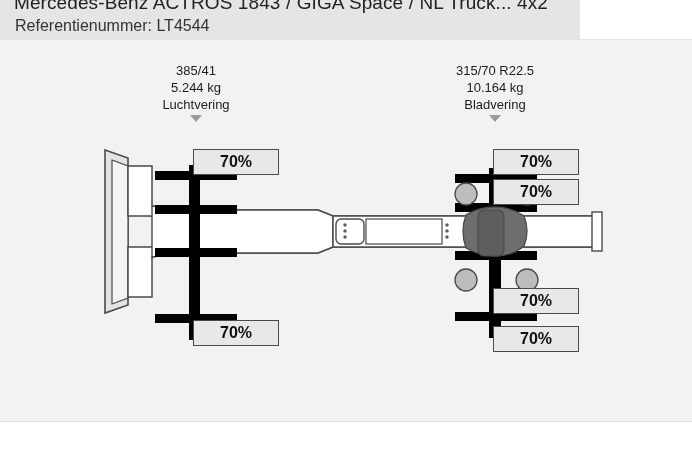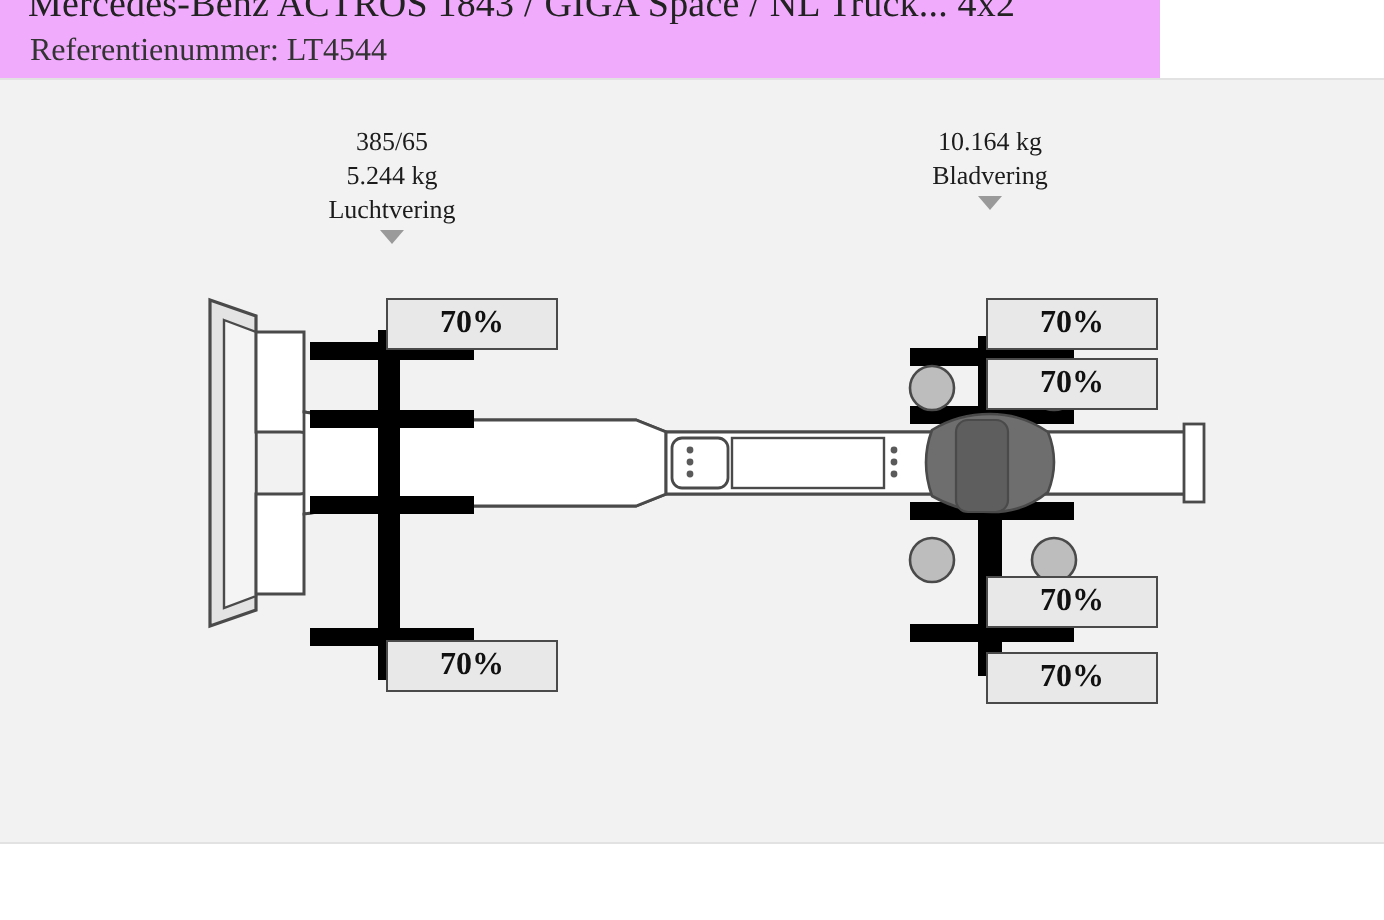--- a/index.html
+++ b/index.html
@@ -6,22 +6,21 @@
   html, body {
     margin: 0; padding: 0;
     width: 692px; height: 460px;
     background: #ffffff;
     font-family: "Liberation Sans", sans-serif;
     overflow: hidden;
   }
   #page {
     position: relative;
     width: 580px; height: 460px;
-    background: #f0abfc;
-    font-family: Liberation Serif, serif;
+    background: #e5e5e5;
   }
 
   
   .title {
     position: absolute;
     left: 14px; top: -8px;
     width: 664px;
     font-size: 19px;
     color: #222222;
     white-space: nowrap;
@@ -102,27 +101,28 @@
 <body>
 
 <div id="page">
 
   <div class="title">Mercedes-Benz ACTROS 1843 / GIGA Space / NL Truck...   4x2</div>
   <div class="subtitle">Referentienummer: LT4544</div>
 
   <div class="diagram-panel">
 
     <div class="axle-info" id="axle-info-front">
-      <span class="line">385/65</span>
+      <span class="line">385/41</span>
       <span class="line">5.244 kg</span>
       <span class="line">Luchtvering</span>
       <span class="caret"></span>
     </div>
 
     <div class="axle-info" id="axle-info-rear">
+      <span class="line">315/70 R22.5</span>
       <span class="line">10.164 kg</span>
       <span class="line">Bladvering</span>
       <span class="caret"></span>
     </div>
 
     <svg class="truck-svg" width="692" height="383" viewBox="0 0 692 383">
 
       <polygon points="105,110 128,118 128,265 105,273" fill="#e3e3e3" stroke="#4a4a4a" stroke-width="1.6"></polygon>
       <polygon points="112,120 128,126 128,258 112,264" fill="#f4f4f4" stroke="#4a4a4a" stroke-width="1.2"></polygon>
 

